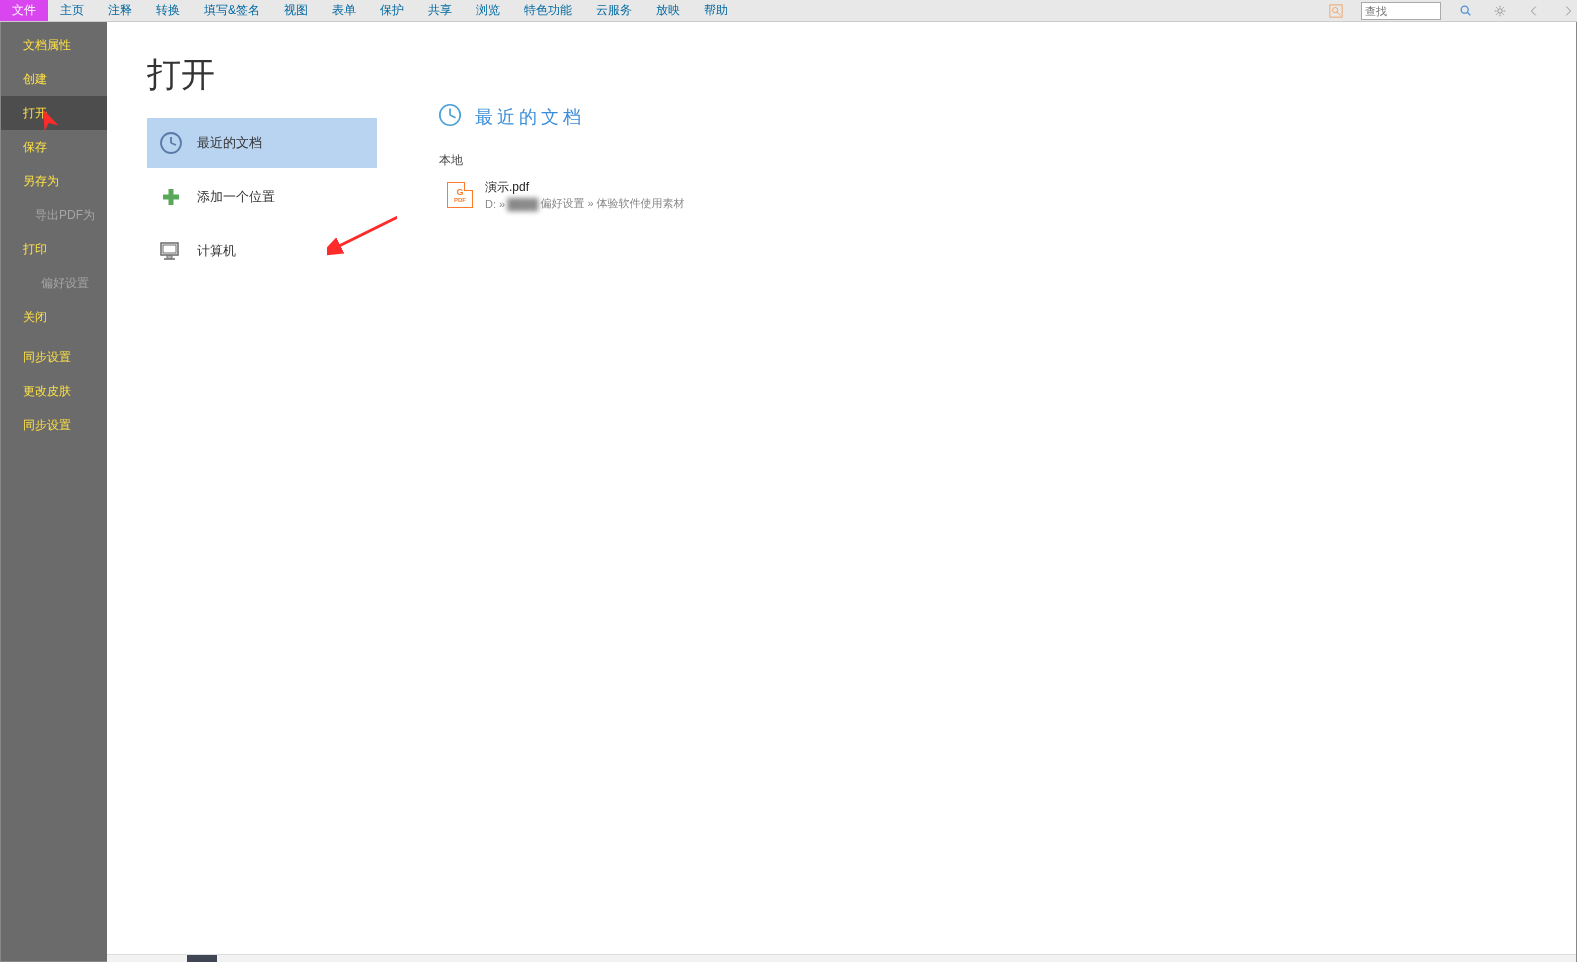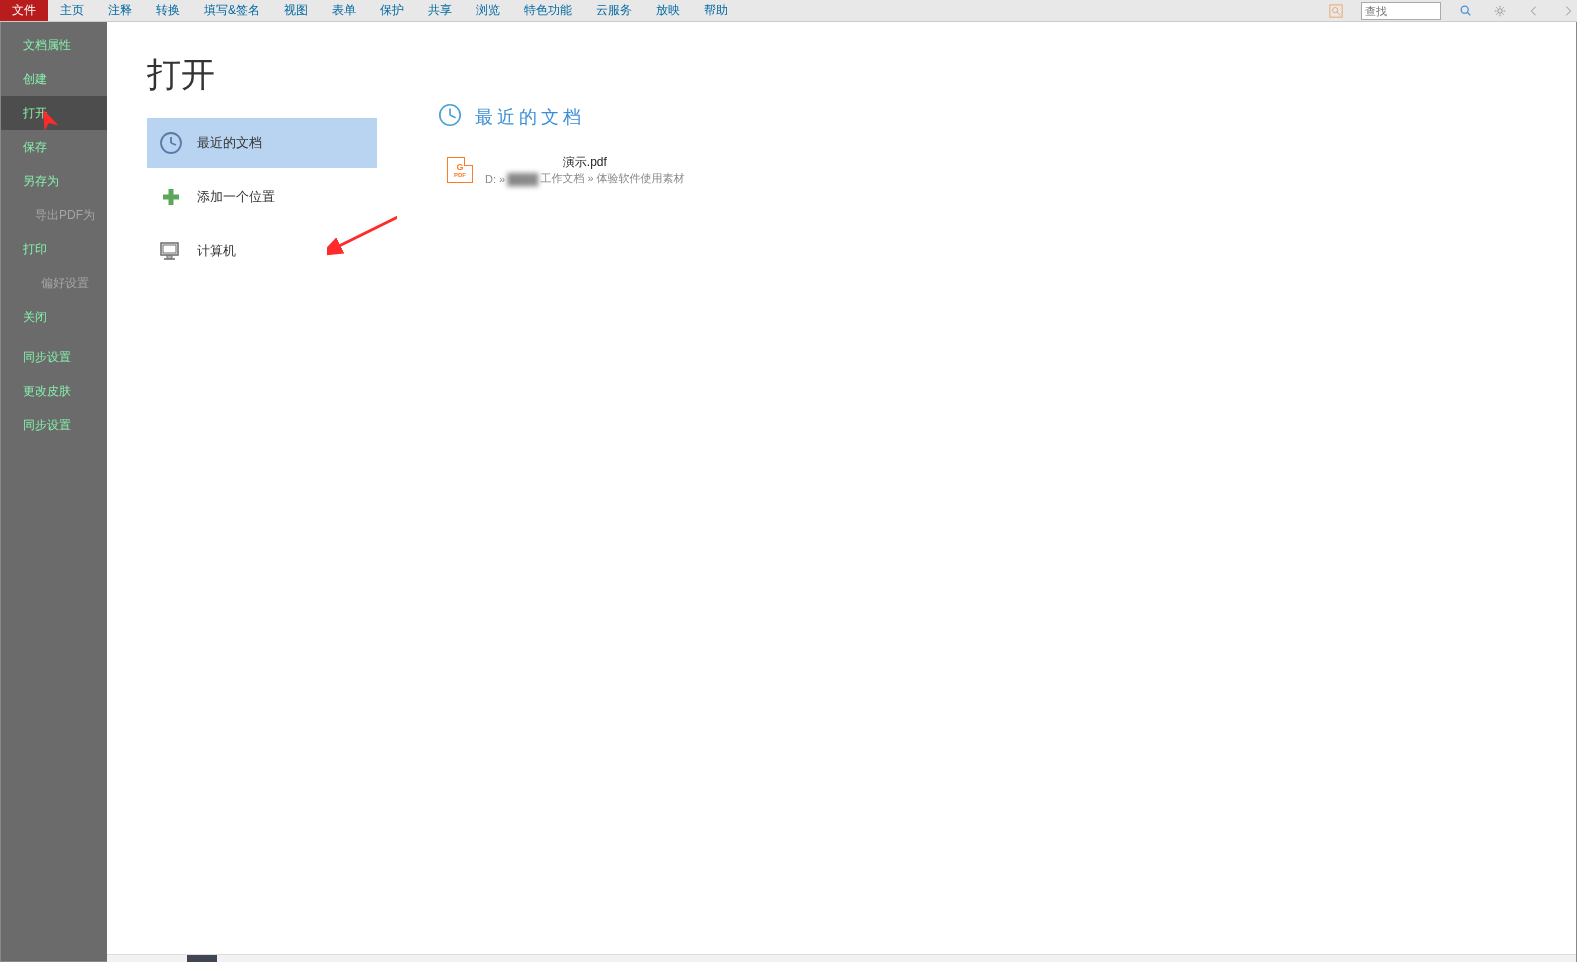--- a/index.html
+++ b/index.html
@@ -17,21 +17,21 @@
     }
     .menu-tab {
       padding: 0 12px;
       display: flex;
       align-items: center;
       color: #0369a1;
       cursor: pointer;
       white-space: nowrap;
     }
     .menu-tab.active {
-      background: #b91c1c;
+      background: #d946ef;
       color: #fff;
     }
     .menu-right {
       position: absolute;
       right: 0;
       top: 0;
       height: 22px;
       display: flex;
       align-items: center;
       gap: 16px;
@@ -69,21 +69,21 @@
       font-size: 12px;
       display: flex;
       flex-direction: column;
     }
     .sidebar-item {
       height: 34px;
       display: flex;
       align-items: center;
       padding-left: 22px;
       cursor: pointer;
-      color: #86efac;
+      color: #fde047;
     }
     .sidebar-item.active { background: #4d4d4d; }
     .sidebar-item.disabled { color: #a5a5a5; justify-content: center; }
     .sidebar-spacer { height: 6px; }
 
     
     .second-col {
       width: 290px;
       background: #fff;
       padding: 30px 20px 0 40px;
@@ -149,21 +149,21 @@
       display: flex; flex-direction: column; align-items: center; justify-content: center;
       position: relative;
     }
     .file-icon::before {
       content: ""; position: absolute; top: -1px; right: -1px;
       width: 8px; height: 8px; background: #fff;
       border-left: 1px solid #ff7a2a; border-bottom: 1px solid #ff7a2a;
     }
     .file-icon-g { font-size: 9px; color: #ff7a2a; font-weight: bold; line-height: 1; }
     .file-icon-pdf { font-size: 6px; color: #ff7a2a; font-weight: bold; line-height: 1; }
-    .file-text { display: flex; flex-direction: column; text-align: center; }
+    .file-text { display: flex; flex-direction: column; }
     .file-name { font-size: 12px; color: #222; }
     .file-path { font-size: 11px; color: #888; display: flex; align-items: center; gap: 2px; }
     .blur { filter: blur(2.5px); }
 
     
     .arrow-annot {
       position: absolute;
       pointer-events: none;
     }
     .arrow1 { left: 38px; top: 108px; width: 24px; height: 24px; transform: rotate(20deg); }
@@ -370,32 +370,33 @@
       <span>
         <svg viewBox="0 0 28 28">
             <circle cx="14" cy="14" r="11" fill="none" stroke="#4aa0d8" stroke-width="1.8"></circle>
             <line x1="14" y1="14" x2="14" y2="7" stroke="#4aa0d8" stroke-width="1.8"></line>
             <line x1="14" y1="14" x2="20" y2="17" stroke="#4aa0d8" stroke-width="1.8"></line>
           </svg>
       </span>
       <span class="content-title">最近的文档</span>
     </div>
 
+    <div class="section-label">本地</div>
 
     <div class="file-row">
       <div class="file-icon">
         <span class="file-icon-g">G</span>
         <span class="file-icon-pdf">PDF</span>
       </div>
       <div class="file-text">
         <span class="file-name">演示.pdf</span>
         <span class="file-path">
           <span>D: » </span>
           <span class="blur">████</span>
-          <span>工作文档 » 体验软件使用素材</span>
+          <span>偏好设置 » 体验软件使用素材</span>
         </span>
       </div>
     </div>
   </div>
 
 </div>
 
 <div class="status-bar"></div>
 
 </body></html>

